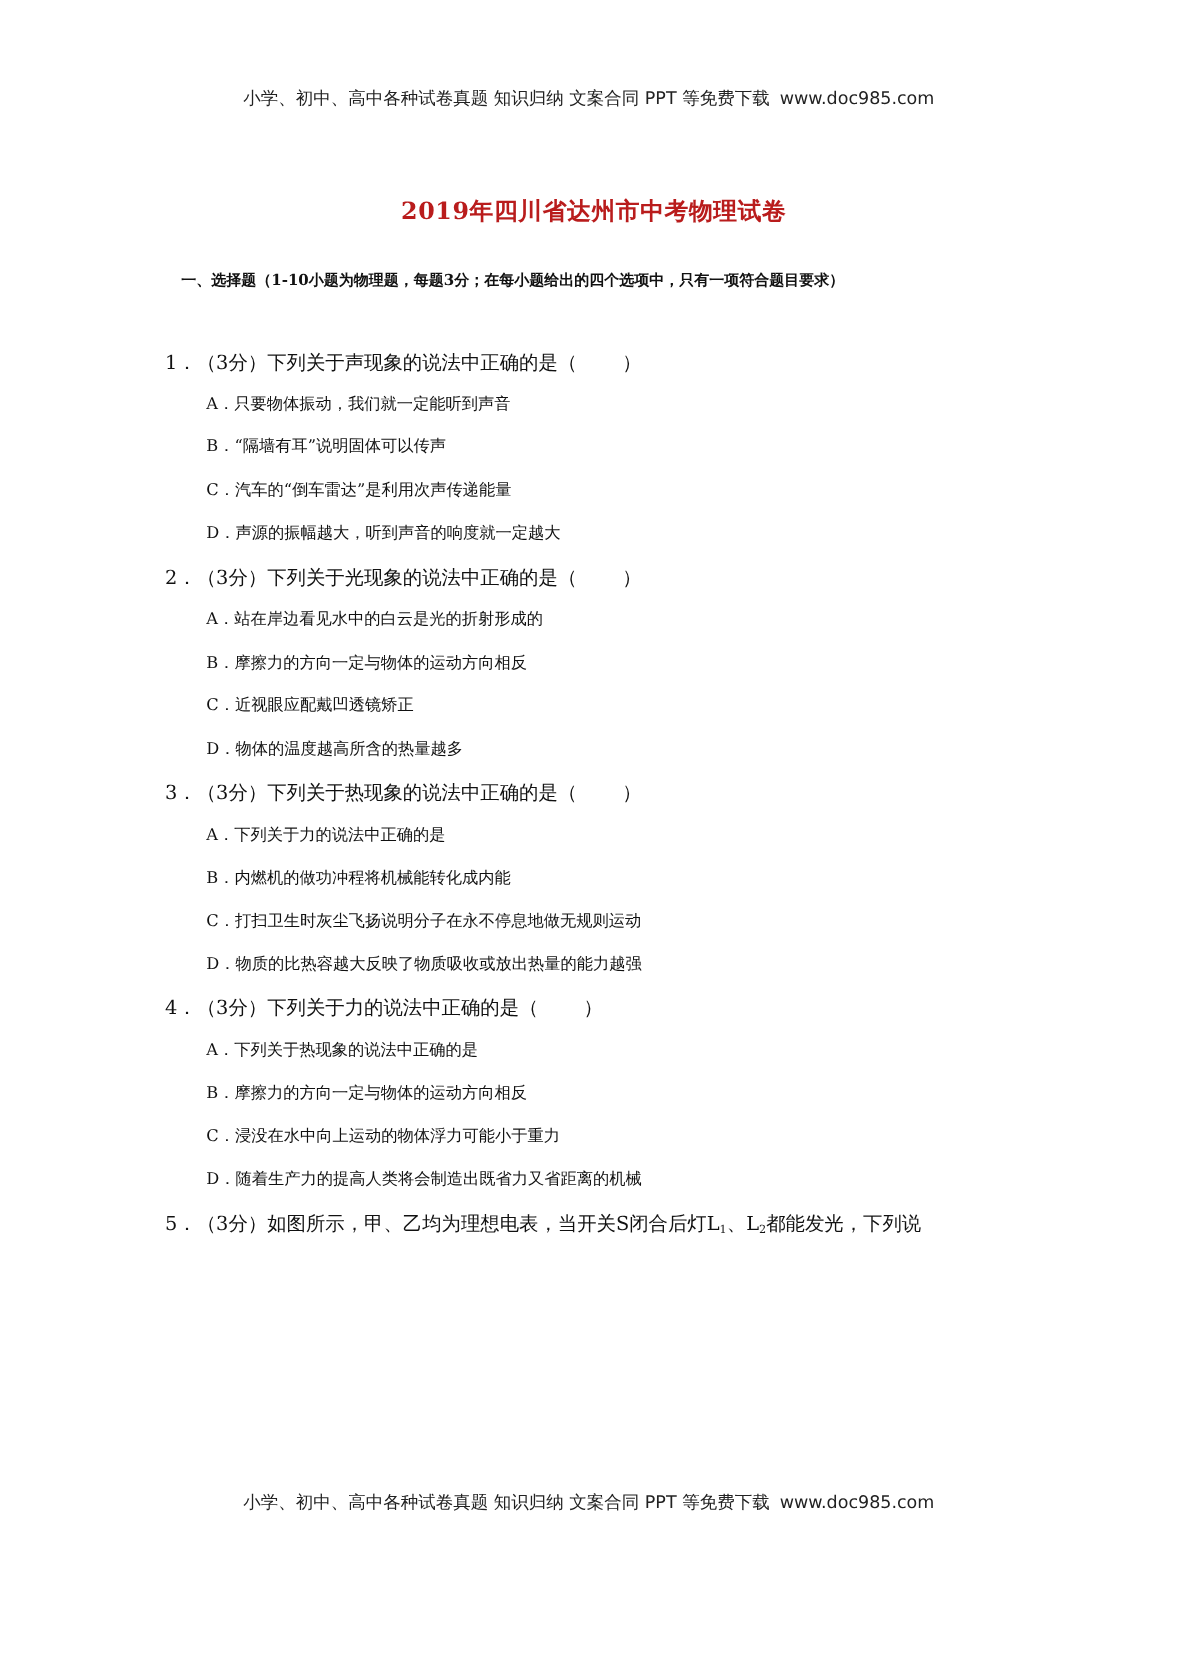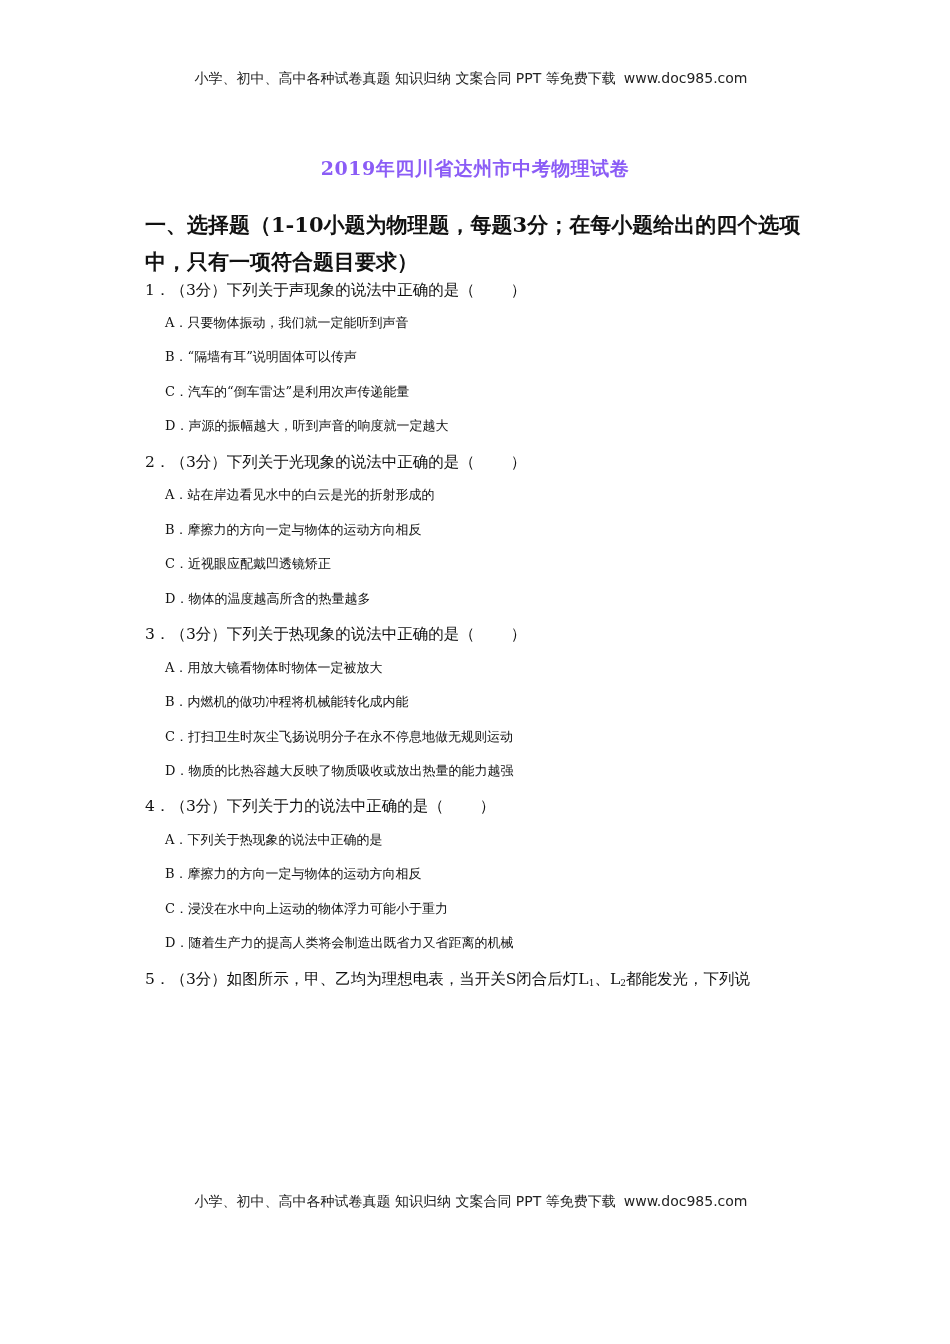--- a/index.html
+++ b/index.html
@@ -4,25 +4,25 @@
 <style>
   html, body { margin:0; padding:0; background:#ffffff; }
   body { width:950px; height:1344px; position:relative; overflow:hidden;
          font-family:"DejaVu Serif","Liberation Serif",serif; color:#111; }
   .header, .footer { position:absolute; left:0; width:942px; text-align:center;
          font-family:"DejaVu Sans","Liberation Sans",sans-serif; font-size:14px; color:#222; }
   .header { top:70px; }
   .footer { top:1193px; }
   .header .url, .footer .url { margin-left:8px; }
   .title { position:absolute; top:156px; left:0; width:950px; text-align:center;
-           color:#8b5cf6; font-size:19px; font-weight:bold; letter-spacing:0.5px;
+           color:#b91c1c; font-size:19px; font-weight:bold; letter-spacing:0.5px;
            font-family:"DejaVu Serif","Liberation Serif",serif; }
   .section { position:absolute; left:145px; width:670px; top:206px;
-             font-size:21px; font-weight:bold; line-height:37px; }
-  .q { position:absolute; left:145px; font-size:15.5px; white-space:nowrap;text-align:center; }
+             font-size:12px; font-weight:bold; line-height:37px; }
+  .q { position:absolute; left:132px; font-size:15.5px; white-space:nowrap;text-align:center; }
   .opt { position:absolute; left:165px; font-size:13px; white-space:nowrap; }
   .blank { display:inline-block; width:36px; }
   sub { font-size:9px; vertical-align:-2px; }
 </style>
 </head>
 <body>
 
 <div class="header">
   <span>小学、初中、高中各种试卷真题 知识归纳 文案合同 PPT 等免费下载</span><span class="url">www.doc985.com</span>
 </div>
@@ -43,21 +43,21 @@
   <span>2．</span><span>（3分）</span><span>下列关于光现象的说法中正确的是（</span><span class="blank"></span><span>）</span>
 </div>
 <div class="opt" style="top:486px">A．站在岸边看见水中的白云是光的折射形成的</div>
 <div class="opt" style="top:521px">B．摩擦力的方向一定与物体的运动方向相反</div>
 <div class="opt" style="top:555px">C．近视眼应配戴凹透镜矫正</div>
 <div class="opt" style="top:590px">D．物体的温度越高所含的热量越多</div>
 
 <div class="q" style="top:624px">
   <span>3．</span><span>（3分）</span><span>下列关于热现象的说法中正确的是（</span><span class="blank"></span><span>）</span>
 </div>
-<div class="opt" style="top:659px">A．用放大镜看物体时物体一定被放大</div>
+<div class="opt" style="top:659px">A．下列关于力的说法中正确的是</div>
 <div class="opt" style="top:693px">B．内燃机的做功冲程将机械能转化成内能</div>
 <div class="opt" style="top:728px">C．打扫卫生时灰尘飞扬说明分子在永不停息地做无规则运动</div>
 <div class="opt" style="top:762px">D．物质的比热容越大反映了物质吸收或放出热量的能力越强</div>
 
 <div class="q" style="top:796px">
   <span>4．</span><span>（3分）</span><span>下列关于力的说法中正确的是（</span><span class="blank"></span><span>）</span>
 </div>
 <div class="opt" style="top:831px">A．下列关于热现象的说法中正确的是</div>
 <div class="opt" style="top:865px">B．摩擦力的方向一定与物体的运动方向相反</div>
 <div class="opt" style="top:900px">C．浸没在水中向上运动的物体浮力可能小于重力</div>

